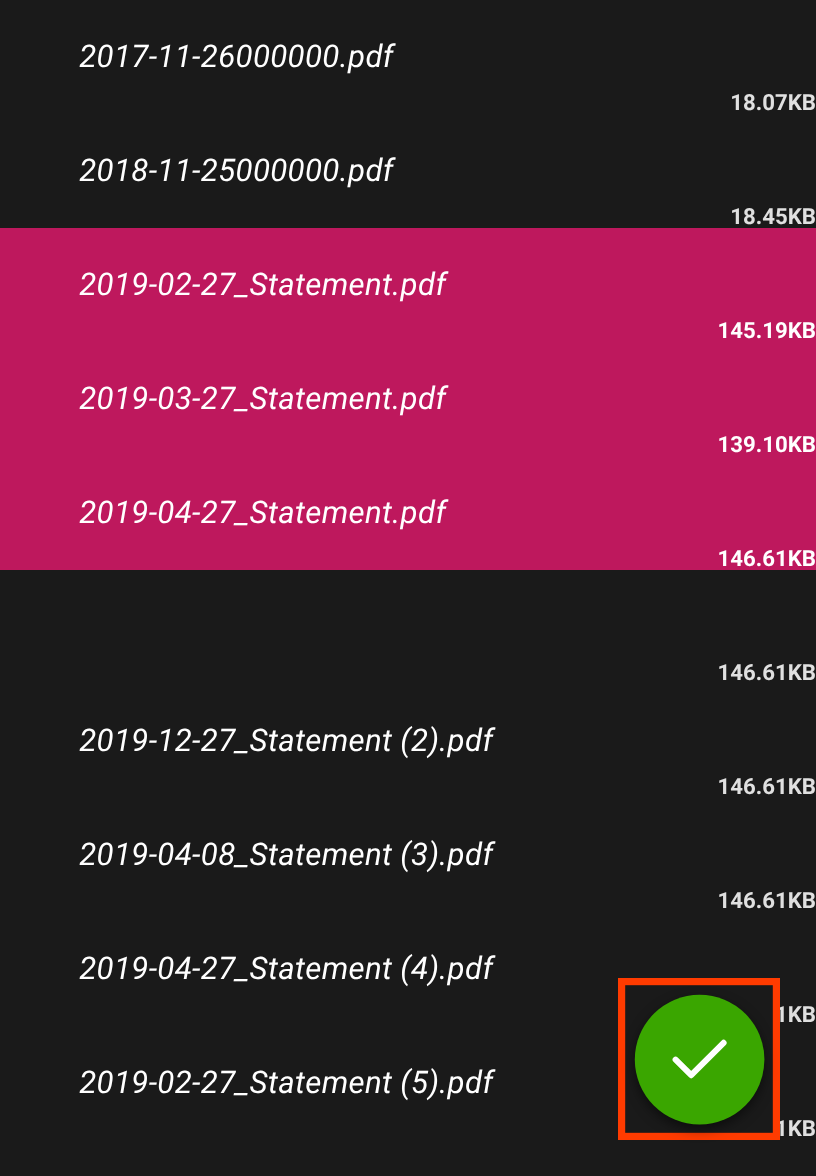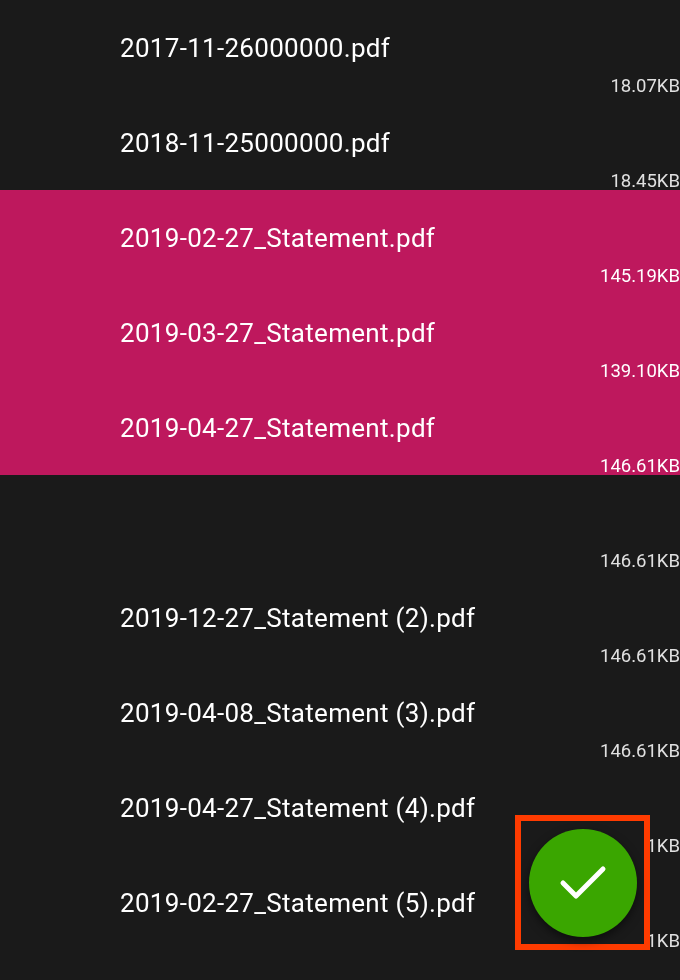--- a/index.html
+++ b/index.html
@@ -22,30 +22,31 @@
       display: flex;
       align-items: center;
     }
     .file-item.selected {
       background: #be185d;
     }
     .file-name {
       color: #ffffff;
       font-size: 26px;
       font-weight: 400;
-      padding-left: 120px;
+      padding-left: 66px;
       letter-spacing: 0.3px;
+      font-style: italic;
     }
     .file-size {
       position: absolute;
       right: 0;
       bottom: -2px;
       color: #e0e0e0;
       font-size: 18.5px;
-      font-weight: 400;
+      font-weight: 700;
     }
     .file-item.selected .file-size {
       color: #ffffff;
       text-align: right;
     }
     .fab-container {
       position: absolute;
       right: 30px;
       bottom: 30px;
       width: 135px;

